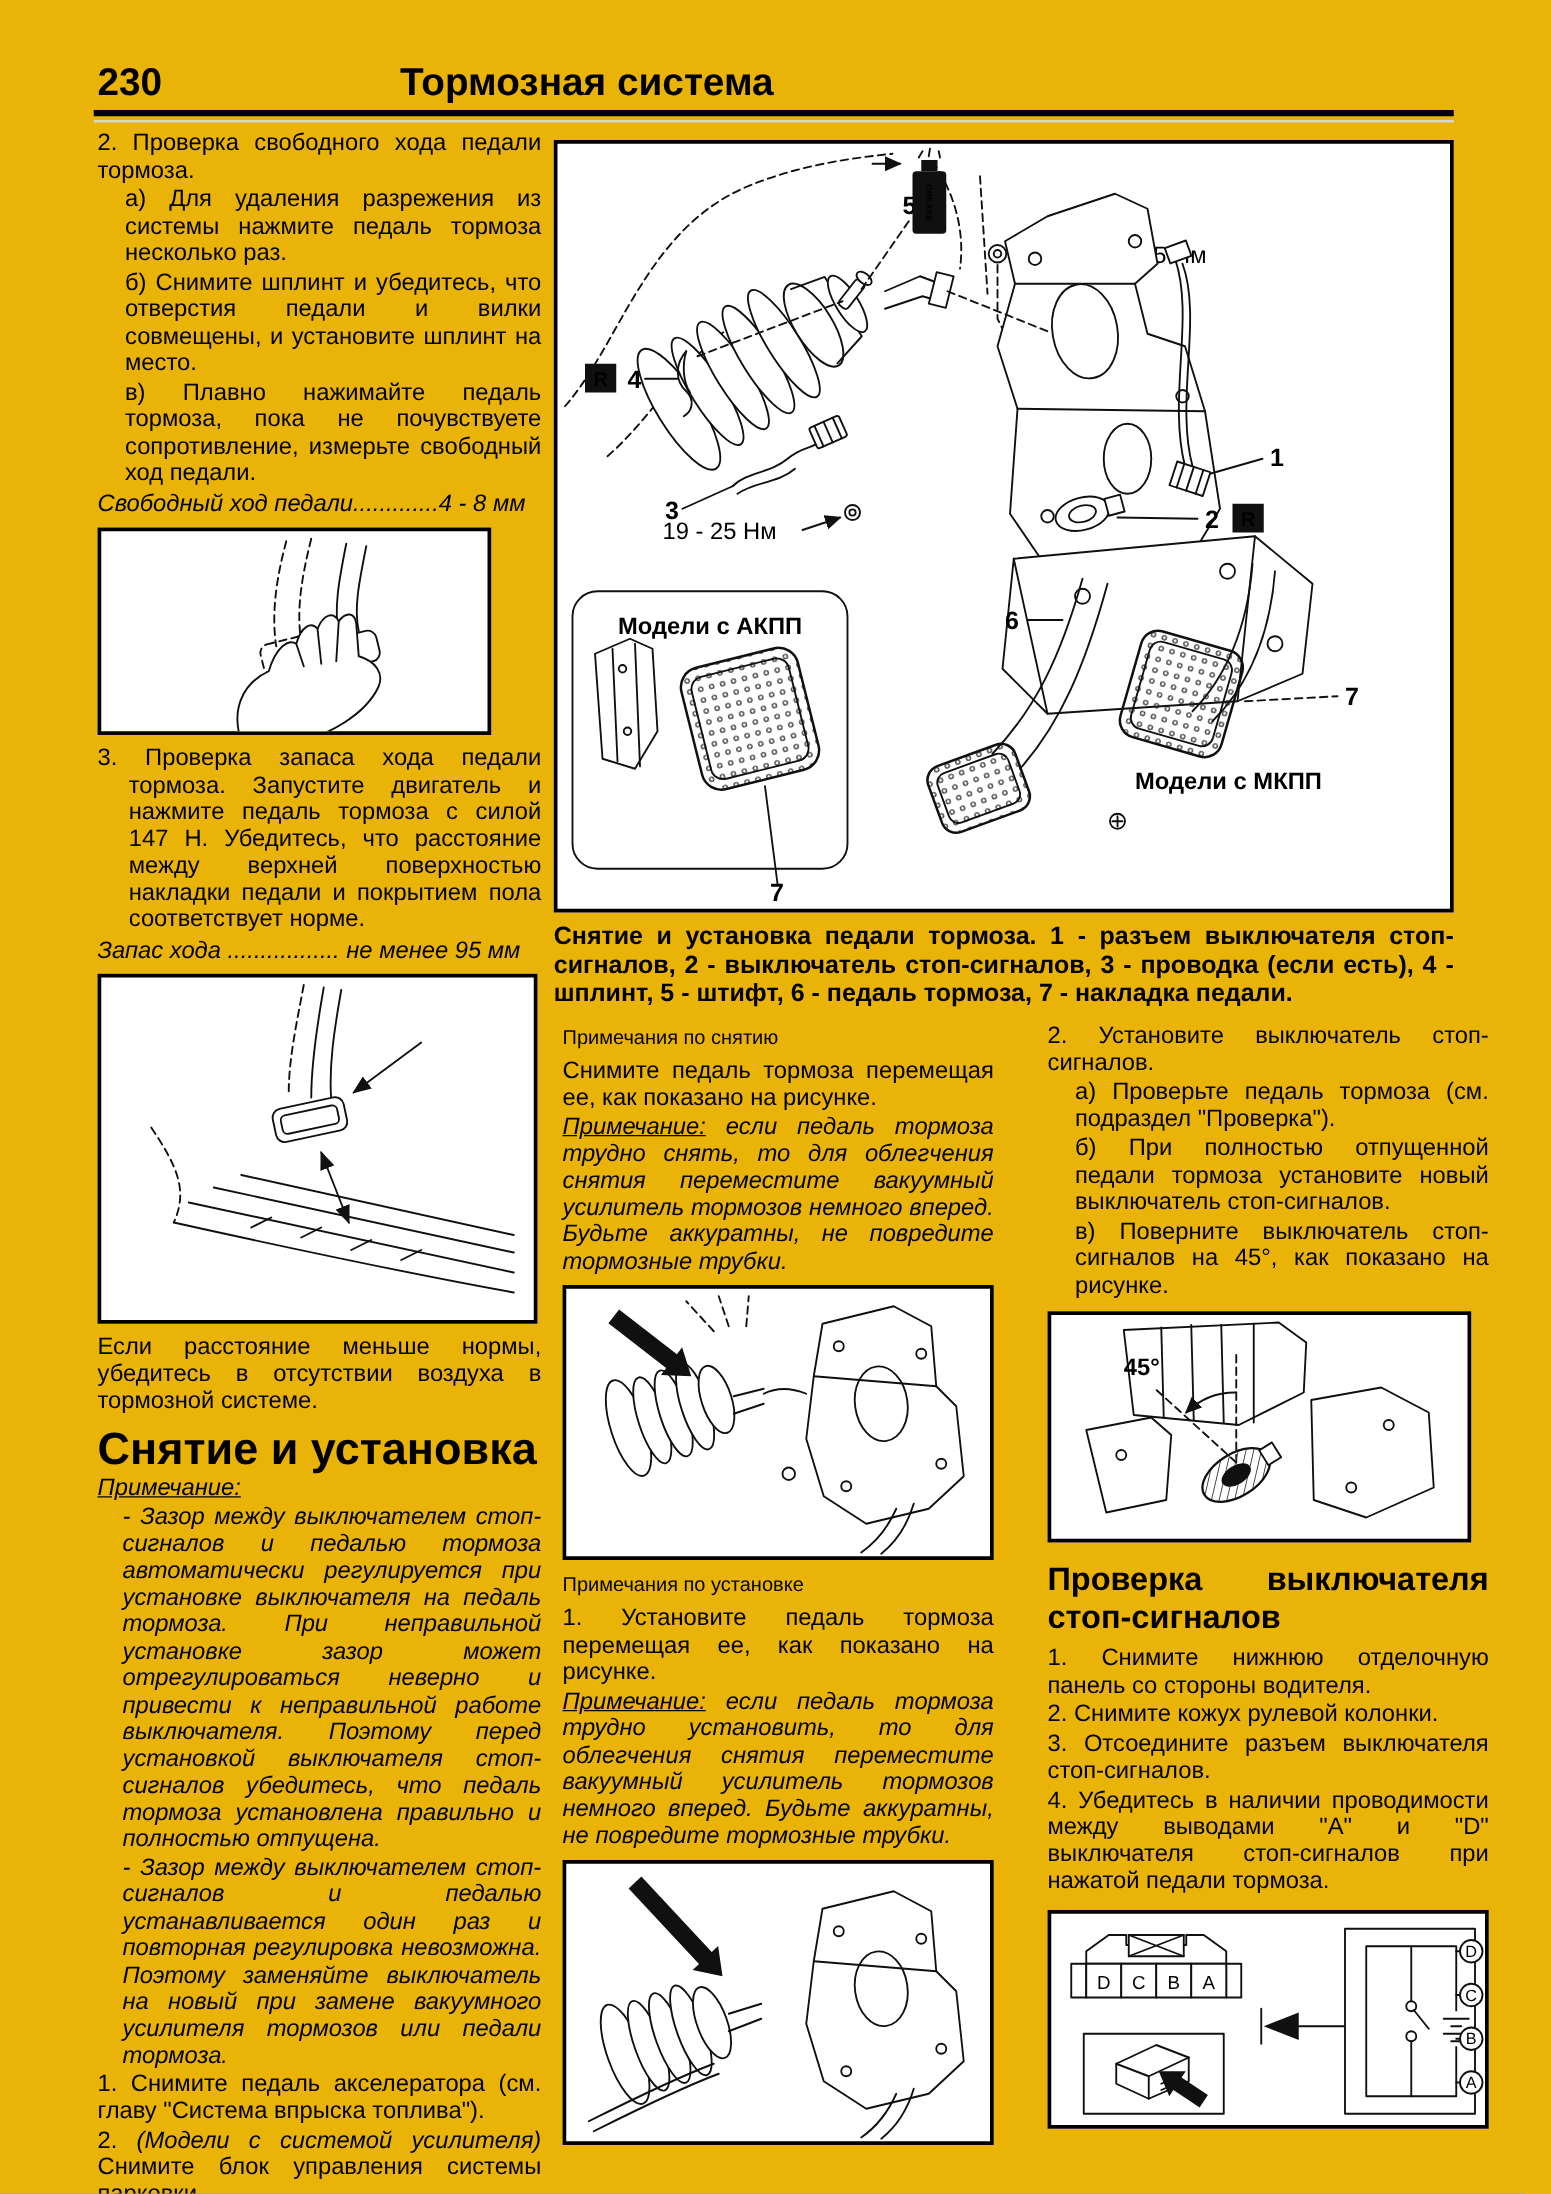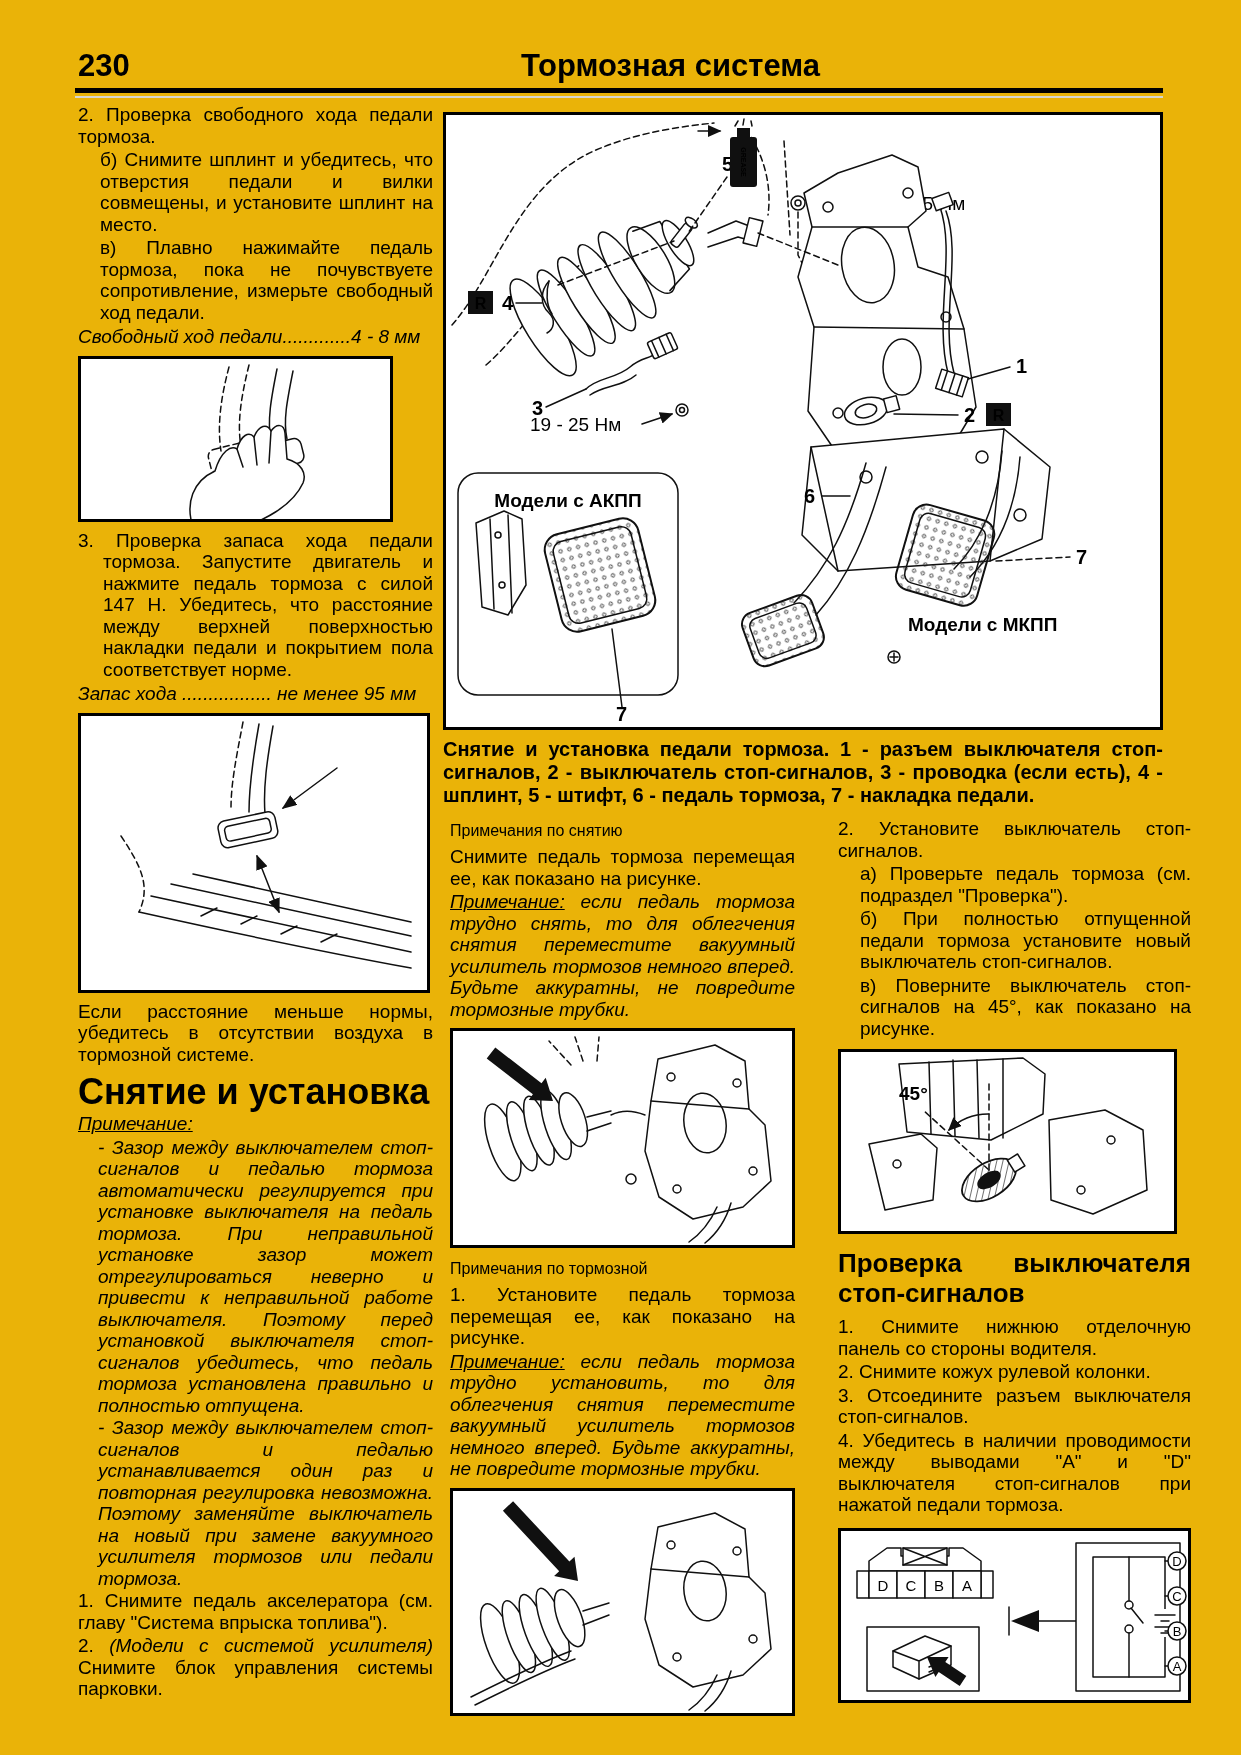--- a/index.html
+++ b/index.html
@@ -1,20 +1,20 @@
 <!DOCTYPE html>
 <html lang="ru"><head>
 <meta charset="utf-8">
 <style>
   html,body{margin:0;padding:0;background:#9a9a9a;}
   #page{position:relative;width:1241px;height:1755px;background:#eab308;
         font-family:"Liberation Sans",sans-serif;color:#000;overflow:hidden;}
   
   .hdr-no{position:absolute;left:78px;top:48px;font-size:31px;font-weight:bold;}
-  .hdr-title{position:absolute;left:320px;top:48px;width:500px;text-align:right;font-size:31px;font-weight:bold;}
+  .hdr-title{position:absolute;left:320px;top:48px;width:500px;text-align:left;font-size:31px;font-weight:bold;}
   .hdr-rule{position:absolute;left:75px;top:88px;width:1088px;height:5px;background:#000;}
   .hdr-rule2{position:absolute;left:75px;top:96px;width:1088px;height:2px;background:#d7d7d2;}
   
   .col{position:absolute;font-size:19px;line-height:21.5px;text-align:justify;}
   .col p{margin:0 0 2px 0;}
   .col-left{left:78px;top:104px;width:355px;}
   .col-mid{left:450px;top:818px;width:345px;}
   .col-right{left:810px;top:818px;width:353px;margin-left:28px;}
   .sub{padding-left:22px;}
   .hang{padding-left:25px;text-indent:-25px;}
@@ -56,20 +56,21 @@
 
 <div id="page">
 
   <div class="hdr-no">230</div>
   <div class="hdr-title">Тормозная система</div>
   <div class="hdr-rule"></div>
   <div class="hdr-rule2"></div>
 
   <div class="col col-left">
     <p>2. Проверка свободного хода педали тормоза.</p>
+    <p class="sub">а) Для удаления разрежения из системы нажмите педаль тормоза несколько раз.</p>
     <p class="sub">б) Снимите шплинт и убедитесь, что отверстия педали и вилки совмещены, и установите шплинт на место.</p>
     <p class="sub">в) Плавно нажимайте педаль тормоза, пока не почувствуете сопротивление, измерьте свободный ход педали.</p>
     <p class="spec">Свободный ход педали.............4 - 8 мм</p>
 
     <div class="figure fig1">
       <svg width="309" height="160" viewBox="0 0 309 160">
         <path class="ln dsh" d="M148,8 C140,38 136,66 140,92" stroke-width="1.4"></path>
         <path class="ln dsh" d="M168,6 C160,38 156,64 160,88" stroke-width="1.4"></path>
         <g transform="rotate(-14 152 98)">
             <rect x="128" y="86" width="48" height="24" rx="7" class="ln dsh" stroke-width="1.4"></rect>
@@ -296,21 +297,21 @@
           <circle class="ln" cx="284" cy="52" r="4"></circle>
         <circle class="ln" cx="300" cy="140" r="4"></circle>
           <circle class="ln" cx="224" cy="158" r="4"></circle>
         <path class="ln" d="M198,70 L296,78" stroke-width="1"></path>
         <path class="ln" d="M264,176 C256,194 246,204 236,211 M278,172 C272,192 262,204 252,212" stroke-width="1.8"></path>
         <circle class="ln fw" cx="178" cy="148" r="5"></circle>
         <path class="ln" d="M158,84 C170,78 182,80 192,84" stroke-width="1.2"></path>
       </svg>
     </div>
 
-    <h3>Примечания по тормозной</h3>
+    <h3>Примечания по установке</h3>
     <p>1. Установите педаль тормоза перемещая ее, как показано на рисунке.</p>
     <p><i class="u-it">Примечание:</i><span class="it"> если педаль тормоза трудно установить, то для облегчения снятия переместите вакуумный усилитель тормозов немного вперед. Будьте аккуратны, не повредите тормозные трубки.</span></p>
 
     <div class="figure fig4">
       <svg width="339" height="222" viewBox="0 0 339 222">
         <g transform="rotate(-20 95 135)">
           <ellipse class="ln fw" cx="44" cy="135" rx="14" ry="42"></ellipse>
           <ellipse class="ln fw" cx="64" cy="135" rx="11" ry="38"></ellipse>
           <ellipse class="ln fw" cx="82" cy="135" rx="11" ry="38"></ellipse>
           <ellipse class="ln fw" cx="100" cy="135" rx="11" ry="38"></ellipse>

